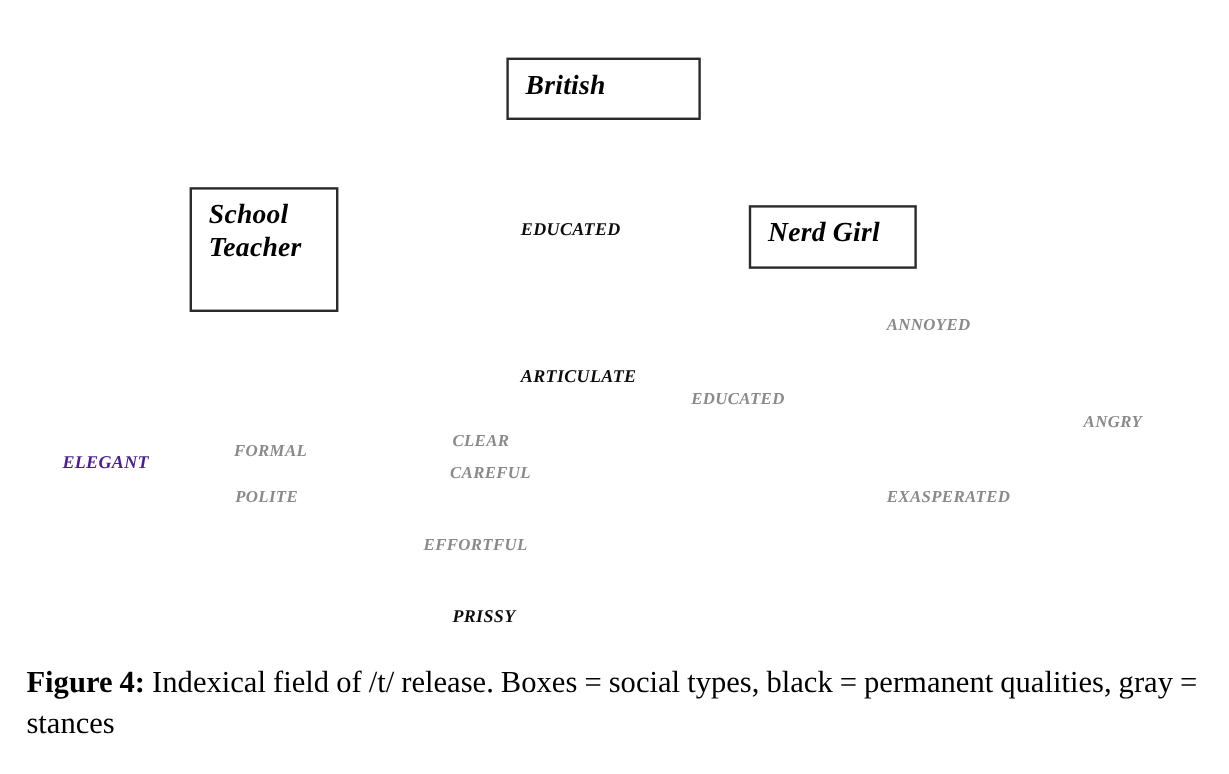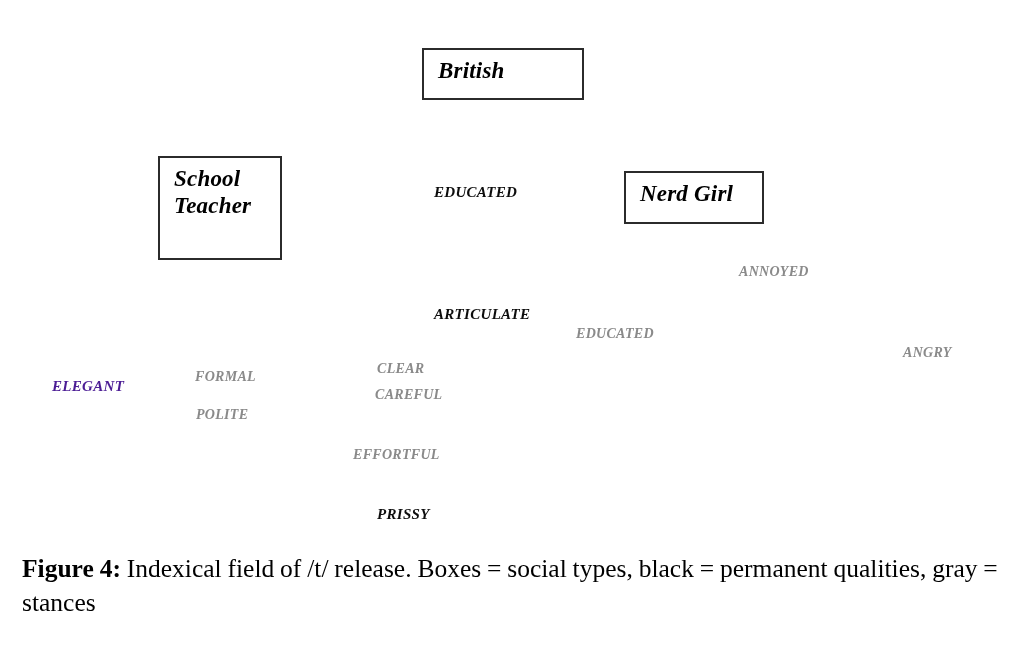--- a/index.html
+++ b/index.html
@@ -89,19 +89,20 @@
     <div class="field-word quality" style="left: 434px; top: 275px; color: rgb(13, 13, 13); margin-top: 32px;">ARTICULATE</div>
     <div class="field-word quality" style="left: 52px; top: 379px; color: #4c1d95;">ELEGANT</div>
     <div class="field-word quality" style="left: 377px; top: 507px; color: rgb(13, 13, 13);">PRISSY</div>
     <div class="field-word stance" style="left: 739px; top: 265px; color: rgb(138, 138, 138);">ANNOYED</div>
     <div class="field-word stance" style="left: 195px; top: 327px; color: rgb(138, 138, 138); margin-top: 43px;">FORMAL</div>
     <div class="field-word stance" style="left: 377px; top: 327px; color: rgb(138, 138, 138); margin-top: 35px;">CLEAR</div>
     <div class="field-word stance" style="left: 576px; top: 327px; color: rgb(138, 138, 138);">EDUCATED</div>
     <div class="field-word stance" style="left: 903px; top: 346px; color: rgb(138, 138, 138);">ANGRY</div>
     <div class="field-word stance" style="left: 375px; top: 388px; color: rgb(138, 138, 138);">CAREFUL</div>
     <div class="field-word stance" style="left: 196px; top: 408px; color: rgb(138, 138, 138);">POLITE</div>
+    <div class="field-word stance" style="left: 739px; top: 408px; color: rgb(138, 138, 138);">EXASPERATED</div>
     <div class="field-word stance" style="left: 353px; top: 448px; color: rgb(138, 138, 138);">EFFORTFUL</div>
   </div>
 
 <div id="figure-caption">
   <span class="caption-label">Figure 4:</span>
   <span>Indexical field of /t/ release. Boxes = social types, black = permanent qualities, gray = stances</span>
 </div>
 
 </body></html>

